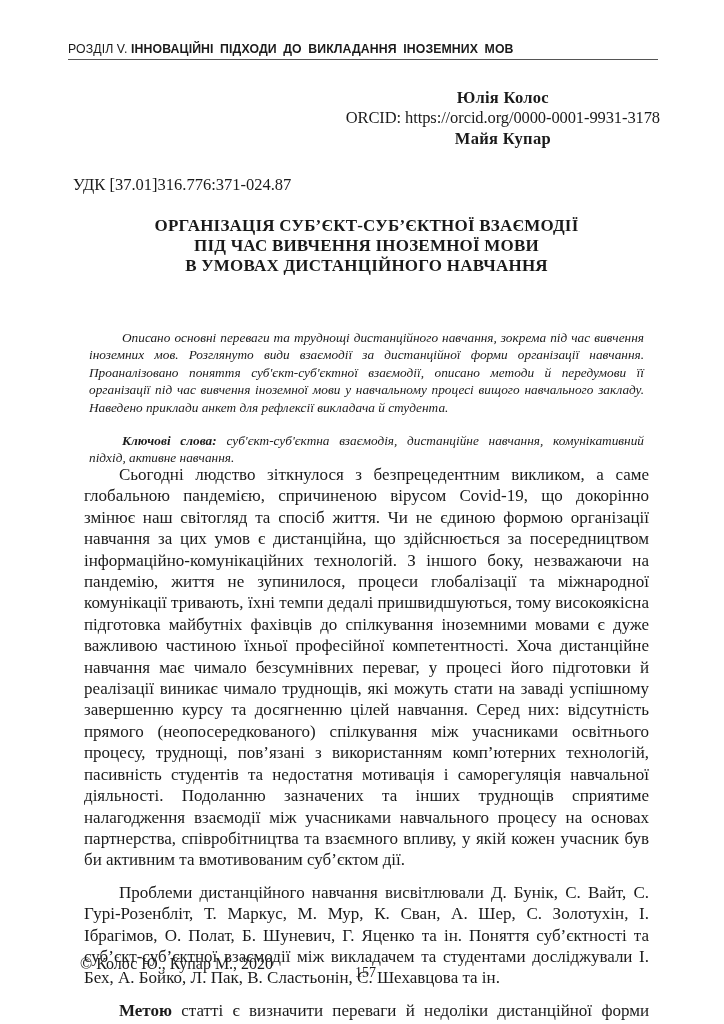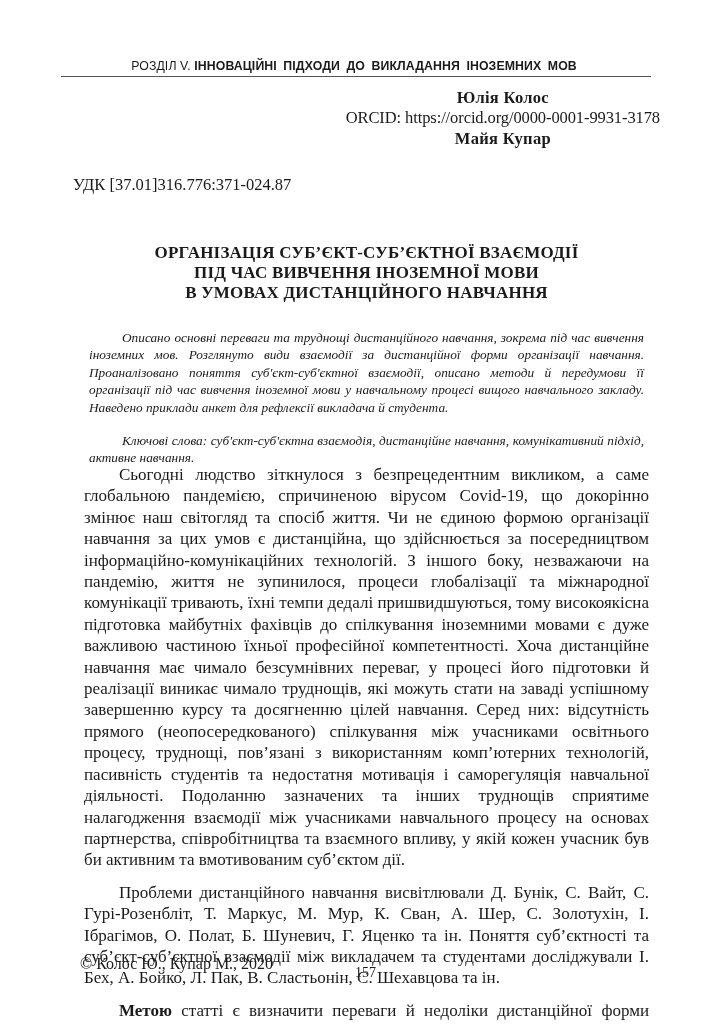--- a/index.html
+++ b/index.html
@@ -10,33 +10,32 @@
   body {
     width: 724px;
     height: 1024px;
     position: relative;
     overflow: hidden;
     color: #1a1a1a;
     font-family: "Liberation Serif", "DejaVu Serif", serif;
   }
   .running-header {
     position: absolute;
-    left: 61px;
+    left: 68px;
     width: 590px;
     top: 40px;
     height: 20px;
     border-bottom: 1.5px solid #555;
-    text-align: center;
+    text-align: left;
     font-family: "Liberation Sans", "DejaVu Sans", sans-serif;
     font-size: 12.3px;
     letter-spacing: 0.1px;
     line-height: 18px;
     padding-right: 4px;
     box-sizing: border-box;
-    margin-top: 17px;
   }
   .running-header .section-label { font-weight: normal; }
   .running-header .section-title { font-weight: bold; word-spacing: 3px; }
 
   .authors {
     position: absolute;
     right: 64px;
     top: 88px;
     text-align: center;
     font-size: 16.5px;
@@ -50,21 +49,21 @@
     left: 73px;
     top: 174px;
     font-size: 16.5px;
     line-height: 22px;
   }
 
   .article-title {
     position: absolute;
     left: 73px;
     width: 587px;
-    top: 243px;
+    top: 216px;
     text-align: center;
     font-weight: bold;
     font-size: 17px;
     line-height: 20.2px;
     letter-spacing: 0.2px;
   }
 
   .abstract {
     position: absolute;
     left: 73px;
@@ -73,21 +72,21 @@
     font-style: italic;
     font-size: 13.3px;
     line-height: 17.4px;
     text-align: justify;
   }
   .abstract p {
     margin: 16px;
     text-indent: 33px;
     text-align-last: left;
   }
-  .abstract .kw-label { font-weight: normal; }
+  .abstract .kw-label { font-weight: bold; }
 
   .body-text {
     position: absolute;
     left: 73px;
     width: 587px;
     top: 453px;
     font-size: 17px;
     line-height: 21.4px;
     text-align: justify;
   }

